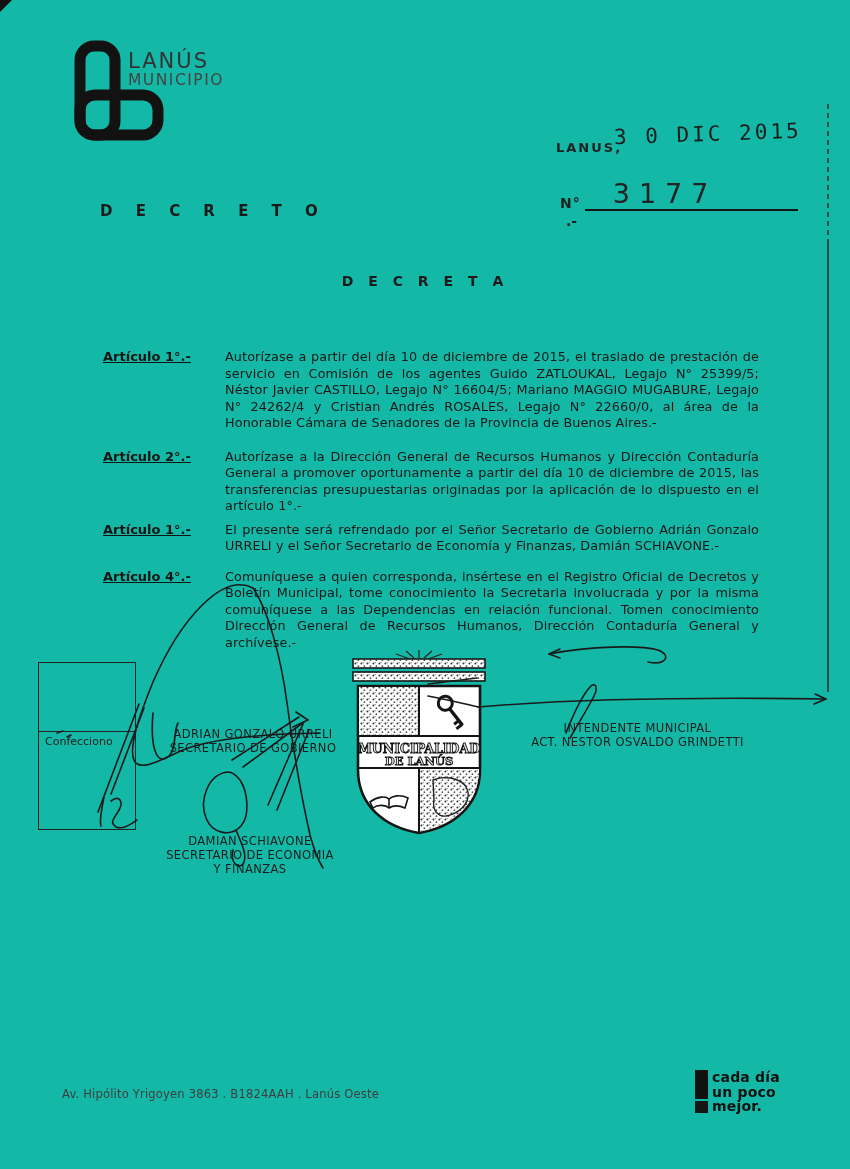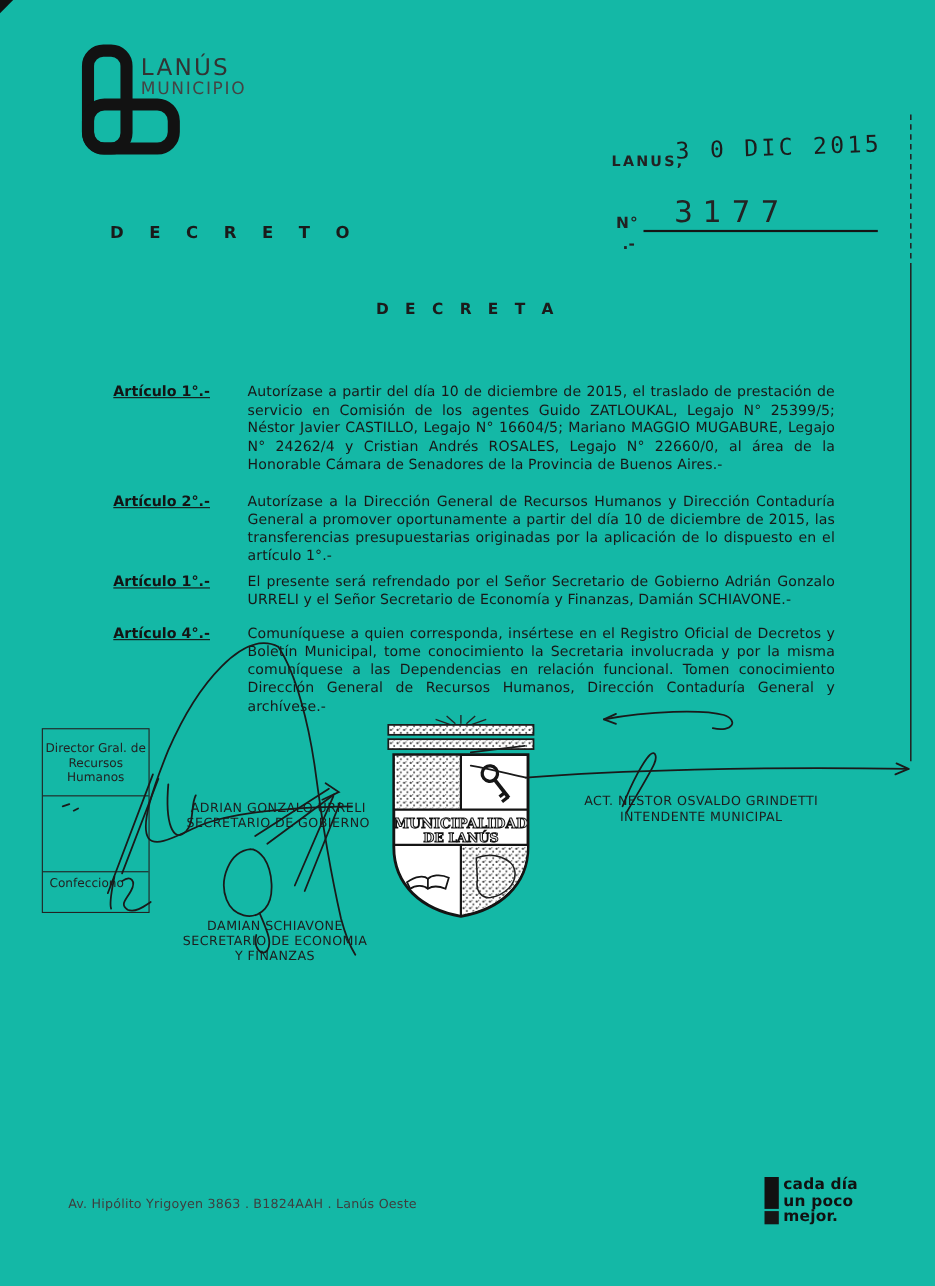--- a/index.html
+++ b/index.html
@@ -108,21 +108,20 @@
       <div class="art-label">Artículo 1°.-</div>
       <div class="art-text">El presente será refrendado por el Señor Secretario de Gobierno Adrián Gonzalo URRELI y el Señor Secretario de Economía y Finanzas,  Damián SCHIAVONE.-</div>
     </div>
     <div class="article">
       <div class="art-label">Artículo 4°.-</div>
       <div class="art-text">Comuníquese a quien corresponda, insértese en el Registro Oficial de Decretos y Boletín Municipal, tome conocimiento la Secretaria involucrada y por la misma comuníquese a las Dependencias en relación funcional. Tomen conocimiento Dirección General de Recursos Humanos, Dirección Contaduría General y archívese.-</div>
     </div>
   </div>
 
   <div class="abs routing-box">
-    <div class="rb-top">Director Gral. de Recursos Humanos</div>
     <div class="rb-mid"></div>
     <div class="rb-bottom">Confecciono</div>
   </div>
 
   <svg class="abs" style="left:348px;top:650px;" width="142" height="190" viewBox="0 0 142 190">
     <defs>
       <pattern id="sp" width="6" height="6" patternUnits="userSpaceOnUse">
         <rect width="6" height="6" fill="#fff"></rect>
         <circle cx="1.4" cy="1.6" r="1.0" fill="#3a3a3a"></circle>
         <circle cx="4.4" cy="4.2" r="0.9" fill="#555"></circle>
@@ -173,22 +172,22 @@
   <div class="abs sig sig-urreli">
     <div>ADRIAN GONZALO URRELI</div>
     <div>SECRETARIO DE GOBIERNO</div>
   </div>
   <div class="abs sig sig-schiavone">
     <div>DAMIAN SCHIAVONE</div>
     <div>SECRETARIO DE ECONOMIA</div>
     <div>Y FINANZAS</div>
   </div>
   <div class="abs sig sig-intendente">
+    <div>INTENDENTE MUNICIPAL</div>
     <div>ACT.  NESTOR OSVALDO GRINDETTI</div>
-    <div>INTENDENTE MUNICIPAL</div>
   </div>
 
   <svg class="abs overlay" width="850" height="1169" viewBox="0 0 850 1169">
     <g fill="none" stroke="#1a1a1a" stroke-width="1.6" stroke-linecap="round">
 
       <path d="M 253,588 C 222,572 180,620 153,682 C 140,714 127,750 135,762 C 142,771 160,760 183,750 C 210,739 262,734 320,733"></path>
       <path d="M 253,588 C 269,612 281,658 287,703 C 293,748 301,795 310,835 C 314,850 318,860 323,868"></path>
 
       <path d="M 232,760 L 299,717"></path>
       <path d="M 243,767 L 304,722"></path>

